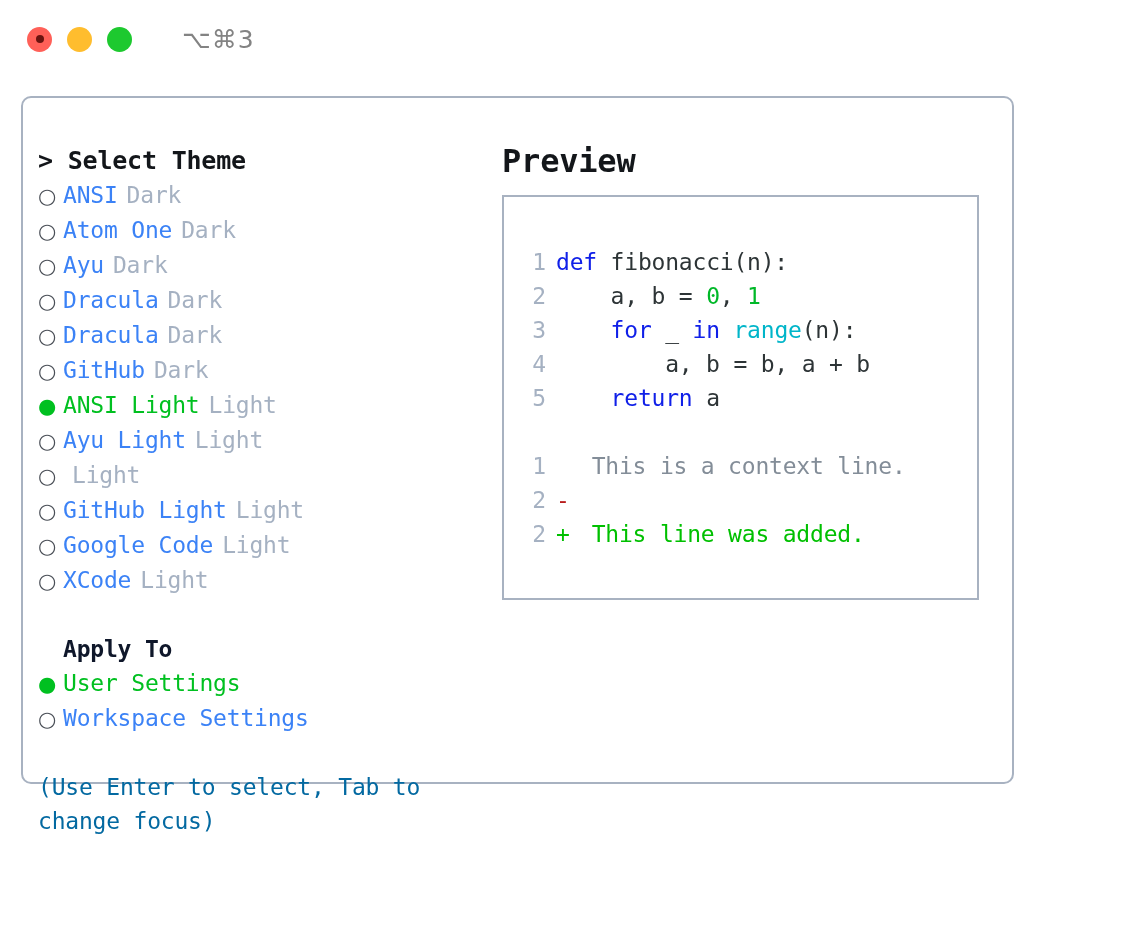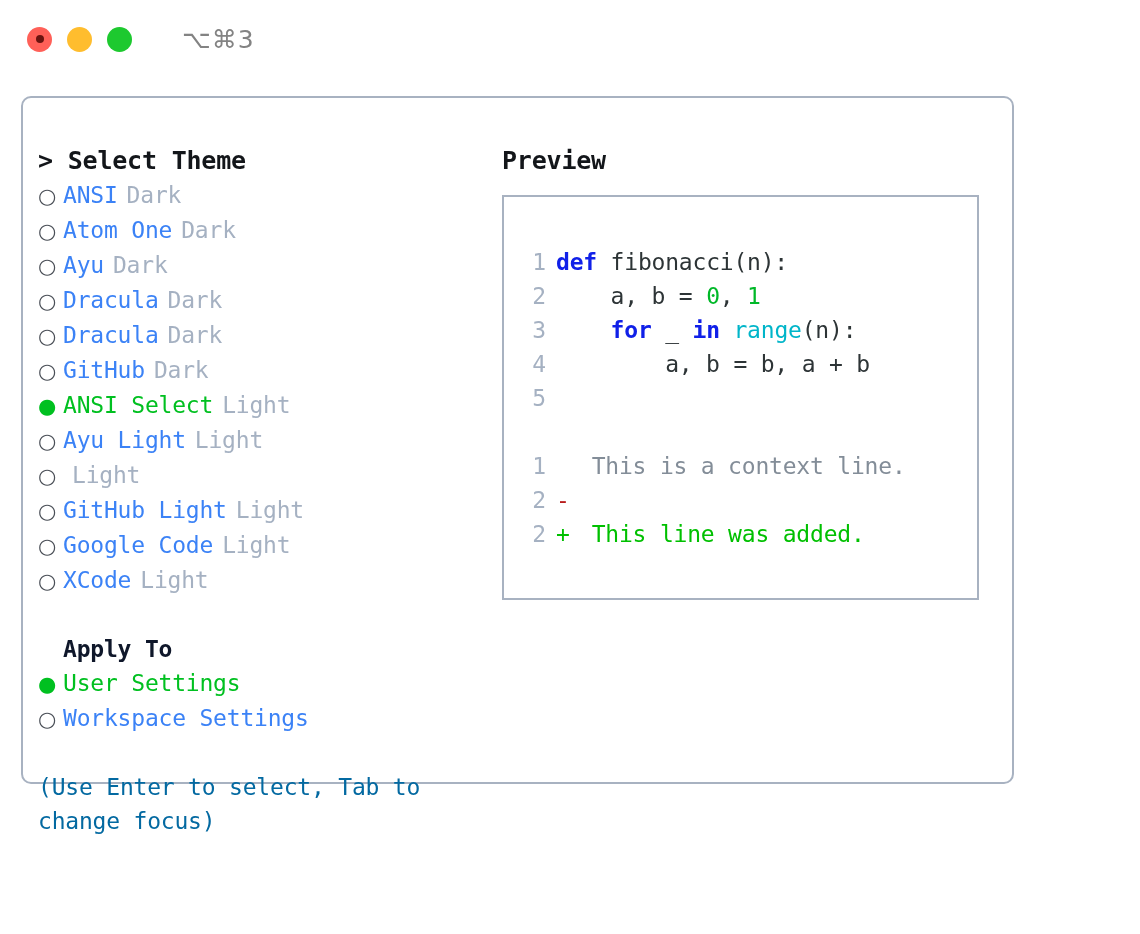--- a/index.html
+++ b/index.html
@@ -136,21 +136,21 @@
     margin-top: 34px;
     font-size: 23px;
     color: #0369a1;
     line-height: 34px;
     width: 410px;
     letter-spacing: -0.2px;
   }
 
   
   .preview-head {
-    font-size: 25px;
+    font-size: 32px;
     font-weight: bold;
     color: #13161a;
     line-height: 34px;
     white-space: pre;
     letter-spacing: -0.2px;
   }
 
   .preview-panel {
     margin-top: 17px;
     width: 477px;
@@ -171,21 +171,21 @@
   .lineno {
     display: inline-block;
     width: 26px;
     flex: 0 0 26px;
     text-align: right;
     color: #a5b1c2;
     margin-right: 10px;
   }
   .code-text { color: #2d3436; }
 
-  .tok-kw   { color: #1020e8; font-weight: bold; }
+  .tok-kw   { color: #1020e8; }
   .tok-fn   { color: #00b5c9; margin-top: 33px; }
   .tok-num  { color: #00b828; }
   .tok-plain{ color: #2d3436; }
 
   .diff-block { margin-top: 34px; }
   .diff-sign {
     display: inline-block;
     width: 22px;
     flex: 0 0 22px;
   }
@@ -214,21 +214,21 @@
 
       <div class="section-head">&gt; Select Theme</div>
 
       <div class="opt-list" id="theme-list">
           <div class="opt-row"><span class="bullet">○</span><span class="opt-name">ANSI</span><span class="opt-variant">Dark</span></div>
           <div class="opt-row"><span class="bullet">○</span><span class="opt-name">Atom One</span><span class="opt-variant">Dark</span></div>
           <div class="opt-row"><span class="bullet">○</span><span class="opt-name">Ayu</span><span class="opt-variant">Dark</span></div>
           <div class="opt-row"><span class="bullet">○</span><span class="opt-name">Dracula</span><span class="opt-variant">Dark</span></div>
           <div class="opt-row"><span class="bullet">○</span><span class="opt-name">Dracula</span><span class="opt-variant">Dark</span></div>
           <div class="opt-row"><span class="bullet">○</span><span class="opt-name">GitHub</span><span class="opt-variant">Dark</span></div>
-          <div class="opt-row selected"><span class="bullet on">●</span><span class="opt-name">ANSI Select</span><span class="opt-variant">Light</span></div>
+          <div class="opt-row selected"><span class="bullet on">●</span><span class="opt-name">ANSI Light</span><span class="opt-variant">Light</span></div>
           <div class="opt-row"><span class="bullet">○</span><span class="opt-name">Ayu Light</span><span class="opt-variant">Light</span></div>
           <div class="opt-row"><span class="bullet">○</span><span class="opt-variant">Light</span></div>
           <div class="opt-row"><span class="bullet">○</span><span class="opt-name">GitHub Light</span><span class="opt-variant">Light</span></div>
           <div class="opt-row"><span class="bullet">○</span><span class="opt-name">Google Code</span><span class="opt-variant">Light</span></div>
           <div class="opt-row"><span class="bullet">○</span><span class="opt-name">XCode</span><span class="opt-variant">Light</span></div>
         </div>
 
       <div class="spacer-block"></div>
 
       <div class="apply-head">Apply To</div>
@@ -244,21 +244,21 @@
     <div class="col-right">
 
       <div class="preview-head">Preview</div>
 
       <div class="preview-panel">
         <div id="code-block">
             <div class="code-line"><span class="lineno">1</span><span class="code-text"><span class="tok-kw">def</span><span class="tok-plain"> fibonacci(n):</span></span></div>
             <div class="code-line"><span class="lineno">2</span><span class="code-text"><span class="tok-plain">    a, b = </span><span class="tok-num">0</span><span class="tok-plain">, </span><span class="tok-num">1</span></span></div>
             <div class="code-line"><span class="lineno">3</span><span class="code-text"><span class="tok-plain">    </span><span class="tok-kw">for</span><span class="tok-plain"> _ </span><span class="tok-kw">in</span><span class="tok-plain"> </span><span class="tok-fn">range</span><span class="tok-plain">(n):</span></span></div>
             <div class="code-line"><span class="lineno">4</span><span class="code-text"><span class="tok-plain">        a, b = b, a + b</span></span></div>
-            <div class="code-line"><span class="lineno">5</span></div>
+            <div class="code-line"><span class="lineno">5</span><span class="code-text"><span class="tok-plain">    </span><span class="tok-kw">return</span><span class="tok-plain"> a</span></span></div>
           </div>
         <div class="diff-block" id="diff-block">
             <div class="diff-line diff-ctx"><span class="lineno">1</span><span class="diff-sign"> </span><span> This is a context line.</span></div>
             <div class="diff-line diff-del"><span class="lineno">2</span><span class="diff-sign">-</span></div>
             <div class="diff-line diff-add"><span class="lineno">2</span><span class="diff-sign">+</span><span> This line was added.</span></div>
           </div>
       </div>
     </div>
 
   </div>

